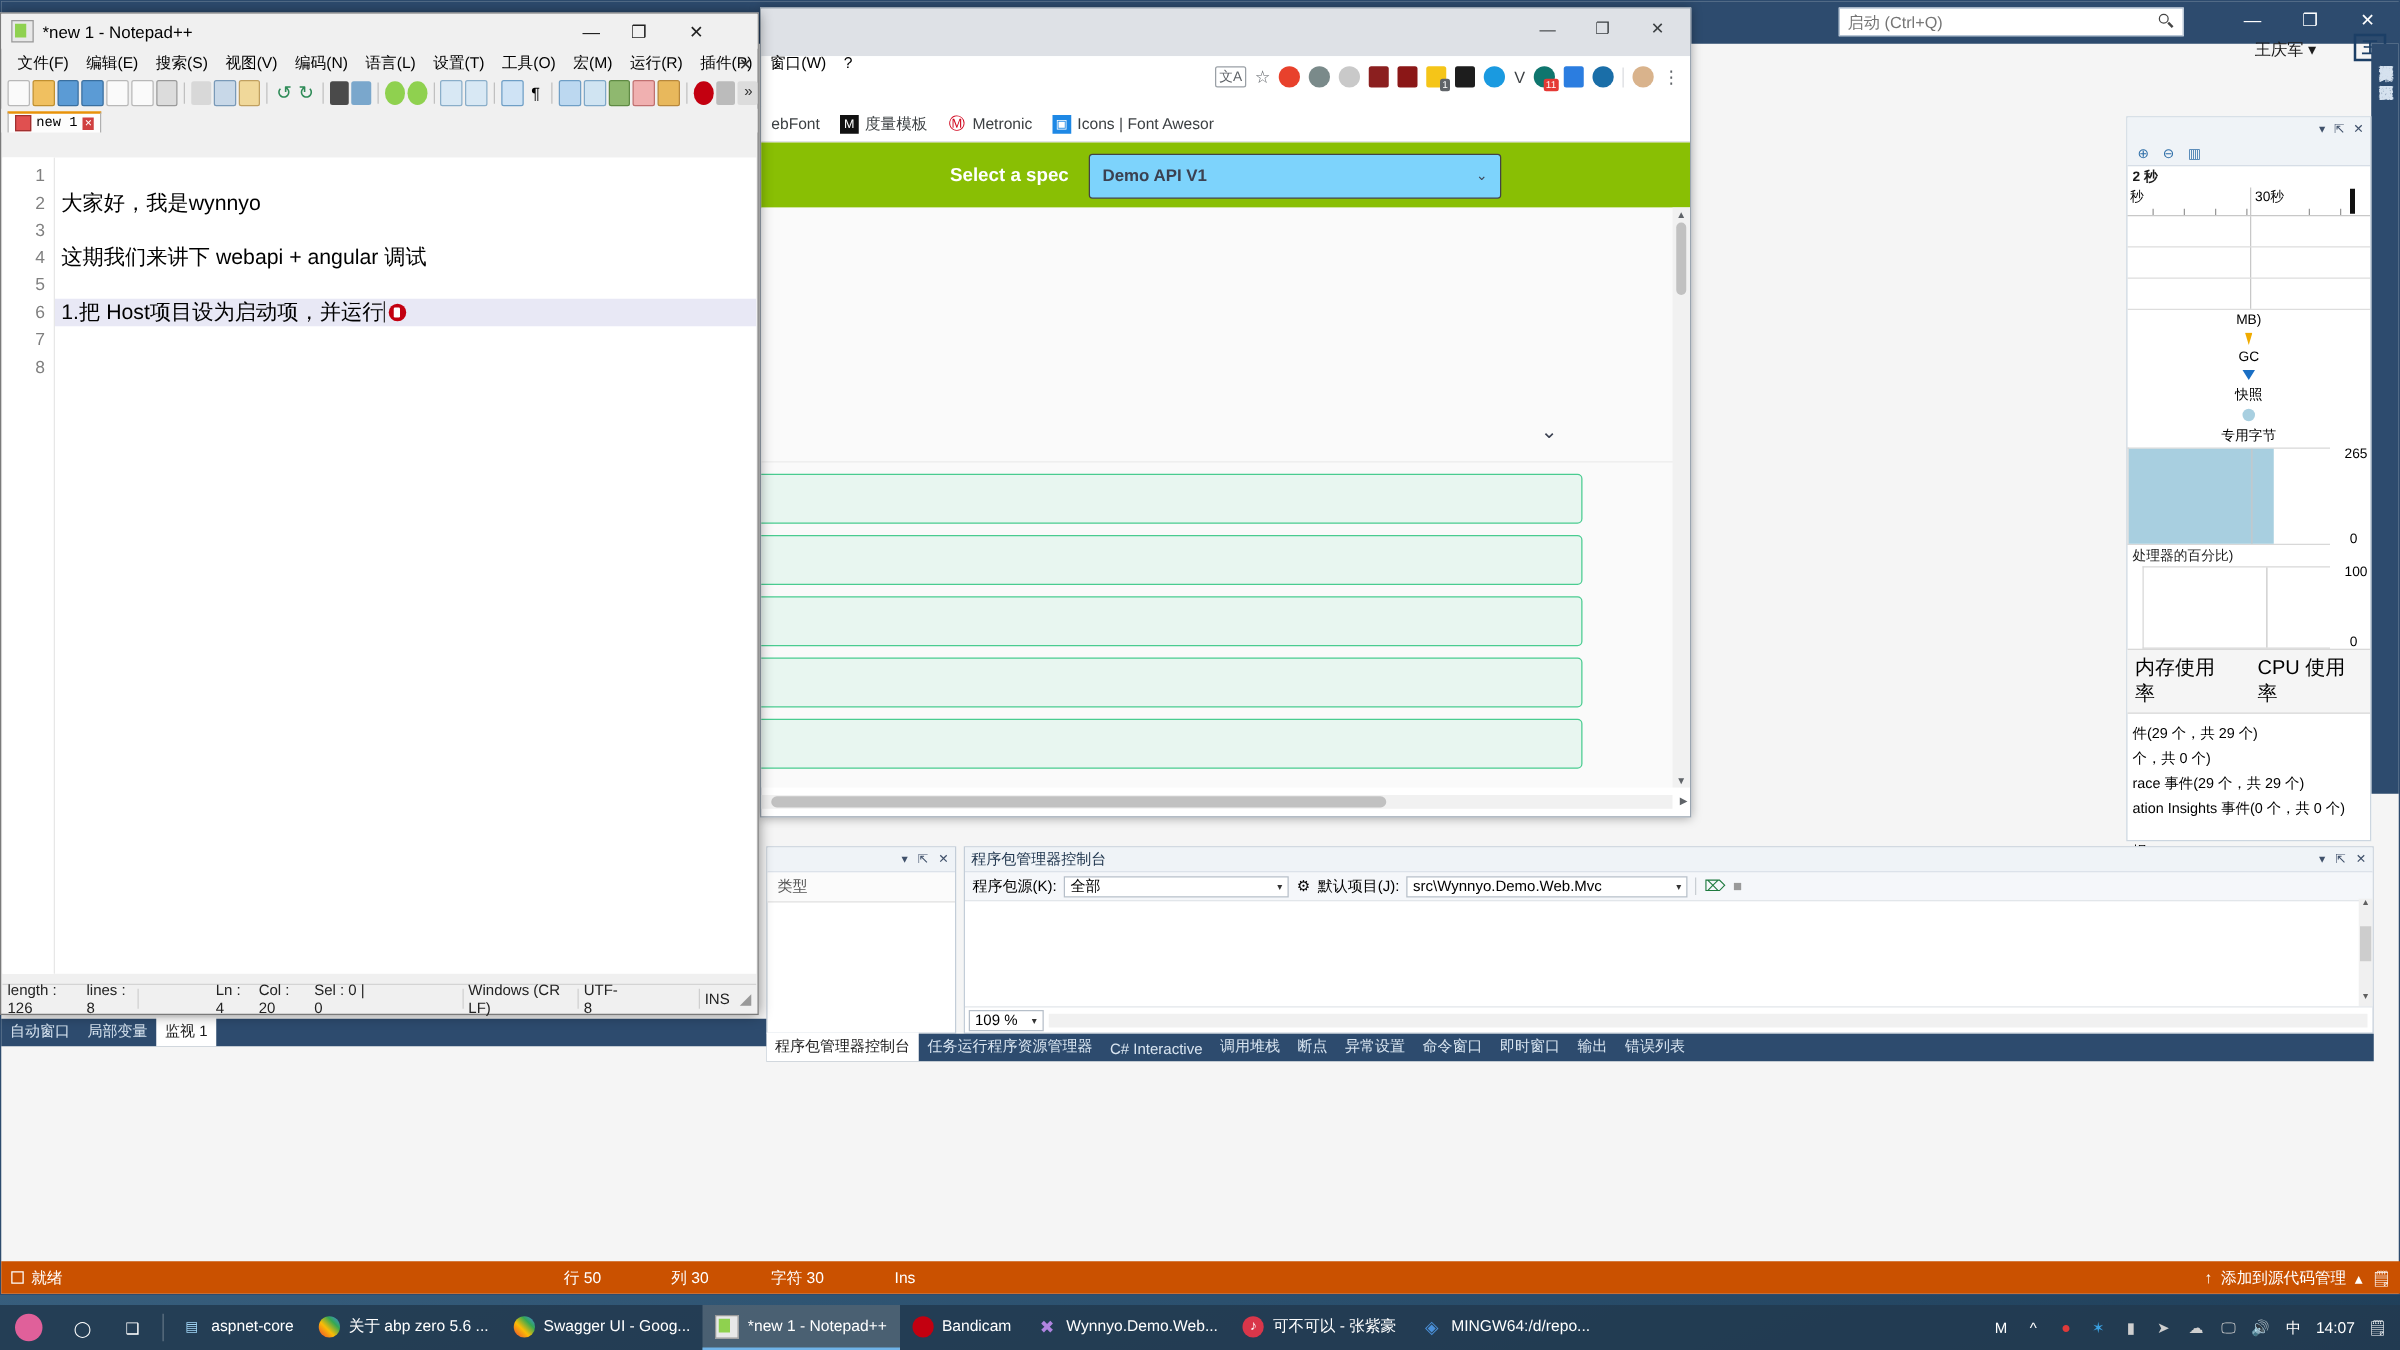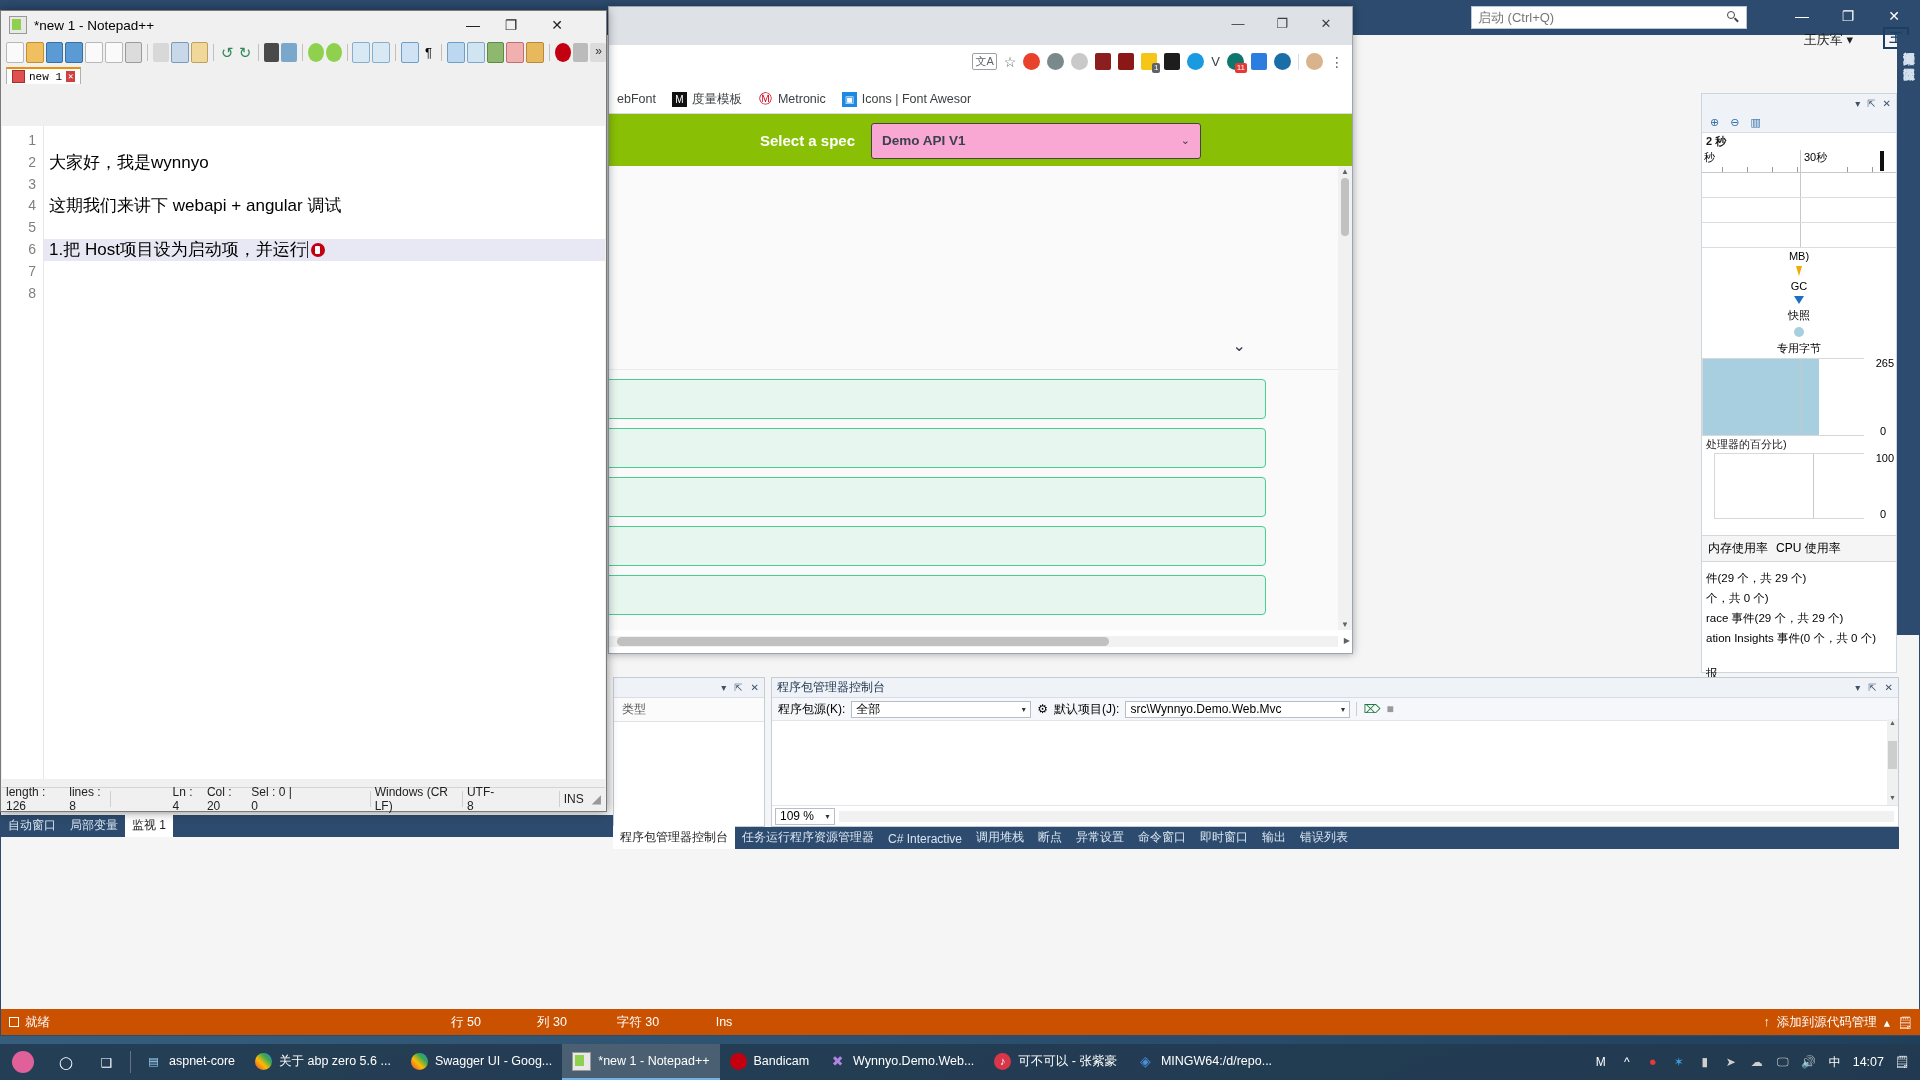--- a/index.html
+++ b/index.html
@@ -50,21 +50,21 @@
   .dg-vline{position:absolute;top:0;bottom:0;width:1px;background:#c8c8c8;}
   .dg-grid{position:relative;border-bottom:1px solid #ddd;}
   .dg-legend{display:flex;align-items:center;gap:4px;font-size:11px;padding:2px 2px;flex-wrap:nowrap;flex-direction:column;}
   .swatch-gc{width:6px;height:10px;background:#f0ab00;clip-path:polygon(0 0,100% 0,50% 100%);}
   .swatch-snap{width:0;height:0;border-left:5px solid transparent;border-right:5px solid transparent;border-top:8px solid #1a6fc4;}
   .swatch-byte{width:10px;height:10px;border-radius:50%;background:#a8cfe0;}
   .chartbox{position:relative;height:78px;border:1px solid #d8d8d8;border-right:none;box-sizing:border-box;}
   .chartbox .axmax{position:absolute;right:-30px;top:-2px;font-size:11px;}
   .chartbox .axmin{position:absolute;right:-22px;bottom:-2px;font-size:11px;}
   .memfill{position:absolute;left:0;top:0;bottom:0;width:72%;background:#a8cfe0;}
-  #diag-tabs{display:flex;gap:8px;font-size:12px;border-top:1px solid #d8d8d8;border-bottom:1px solid #d8d8d8;background:#f5f5f5;padding:4px 6px;margin-top:16px;}
+  #diag-tabs{display:flex;gap:20px;font-size:16px;border-top:1px solid #d8d8d8;border-bottom:1px solid #d8d8d8;background:#f5f5f5;padding:4px 6px;}
   #diag-events{font-size:11.5px;padding:6px 4px;line-height:1.75;}
 
   
   #vsp-left{position:absolute;left:612px;top:676px;width:152px;height:150px;background:#fff;border:1px solid #c3cdd8;box-sizing:border-box;}
   .panelhead{height:19px;background:#eff3f7;display:flex;align-items:center;justify-content:flex-end;gap:8px;padding-right:5px;color:#40516b;font-size:10px;border-bottom:1px solid #d6dde6;}
   #vsp-left .colhead{font-size:12px;color:#555;padding:3px 8px;border-bottom:1px solid #e1e1e1;background:#fbfbfb;}
 
   
   #pmc{position:absolute;left:770px;top:676px;width:1128px;height:150px;background:#fff;border:1px solid #c3cdd8;box-sizing:border-box;}
   #pmc-title{height:19px;background:#eff3f7;display:flex;align-items:center;padding:0 5px;color:#21374f;font-size:12px;border-bottom:1px solid #d6dde6;}
@@ -106,21 +106,21 @@
   .extsq{width:16px;height:17px;display:inline-block;position:relative;}
   .badge{position:absolute;right:-3px;bottom:-3px;background:#e53935;color:#fff;font-size:8px;
     border-radius:2px;padding:0 2px;line-height:10px;}
   .badge.dk{background:#5f6368;}
   #chrome-bm{height:28px;background:#fff;border-bottom:1px solid #dadce0;display:flex;align-items:center;gap:4px;
     padding-left:2px;overflow:hidden;font-size:12.5px;color:#3c4043;}
   .bm{display:flex;align-items:center;gap:5px;padding:3px 6px;white-space:nowrap;}
   .bmico{width:15px;height:15px;display:flex;align-items:center;justify-content:center;font-size:10px;color:#fff;flex:0 0 auto;}
   #swagger-top{height:53px;background:#89bf04;display:flex;align-items:center;justify-content:center;gap:16px;}
   #swagger-top .lbl{color:#fff;font-size:15px;font-weight:bold;}
-  #spec-select{width:330px;height:36px;background:#f9a8d4;border:1px solid #444;border-radius:3px;box-sizing:border-box;
+  #spec-select{width:330px;height:36px;background:#7dd3fc;border:1px solid #444;border-radius:3px;box-sizing:border-box;
     display:flex;align-items:center;padding:0 10px;font-size:13.5px;font-weight:bold;color:#3b4151;}
   #spec-select .arr{margin-left:auto;font-size:11px;font-weight:normal;}
   #swagger-body{position:absolute;left:0;right:0;top:159px;bottom:23px;background:#fafafa;overflow:hidden;}
   #sw-gap{height:203px;background:#fafafa;border-bottom:1px solid #ebebeb;position:relative;}
   #sw-chev{position:absolute;right:106px;bottom:14px;font-size:16px;color:#3b4151;}
   .op{height:38px;margin:9px 86px 0 0;margin-left:-10px;background:#e8f6f0;border:1px solid #49cc90;border-radius:4px;}
   #chrome-hscroll{position:absolute;left:0;right:14px;bottom:6px;height:11px;background:#f1f1f1;}
   #chrome-hscroll .th{position:absolute;left:8px;width:492px;top:1px;bottom:1px;background:#c1c1c1;border-radius:5px;}
   #chrome-hscroll .rt{position:absolute;right:-12px;top:0;font-size:8px;color:#5f6368;}
   #chrome-vscroll{position:absolute;right:0;top:159px;bottom:23px;width:14px;background:#f1f1f1;}
@@ -441,20 +441,35 @@
   <div id="npp-title">
     <span style="width:16px;height:16px;display:inline-block;background:#e8e8e8;border:1px solid #999;position:relative;">
       <i style="position:absolute;left:2px;top:2px;width:9px;height:11px;background:#8fd14f;"></i>
     </span>
     <span class="t">*new 1 - Notepad++</span>
     <div class="npp-ctl" id="npp-min">—</div>
     <div class="npp-ctl" id="npp-max">❐</div>
     <div class="npp-ctl" id="npp-close">✕</div>
   </div>
 
+  <div id="npp-menu">
+    <span class="mi">文件(F)</span>
+    <span class="mi">编辑(E)</span>
+    <span class="mi">搜索(S)</span>
+    <span class="mi">视图(V)</span>
+    <span class="mi">编码(N)</span>
+    <span class="mi">语言(L)</span>
+    <span class="mi">设置(T)</span>
+    <span class="mi">工具(O)</span>
+    <span class="mi">宏(M)</span>
+    <span class="mi">运行(R)</span>
+    <span class="mi">插件(P)</span>
+    <span class="mi">窗口(W)</span>
+    <span class="mi">?</span>
+  </div>
   <div id="npp-xx">✕</div>
 
   <div id="npp-toolbar">
     <span class="tbi" style="background:#fafafa;border:1px solid #b8b8b8;"></span>
     <span class="tbi" style="background:#f0c060;border:1px solid #c09030;"></span>
     <span class="tbi" style="background:#5b9bd5;border:1px solid #3a6f9f;"></span>
     <span class="tbi" style="background:#5b9bd5;border:1px solid #3a6f9f;"></span>
     <span class="tbi" style="background:#fafafa;border:1px solid #b8b8b8;"></span>
     <span class="tbi" style="background:#fafafa;border:1px solid #b8b8b8;"></span>
     <span class="tbi" style="background:#dcdcdc;border:1px solid #9a9a9a;"></span>

